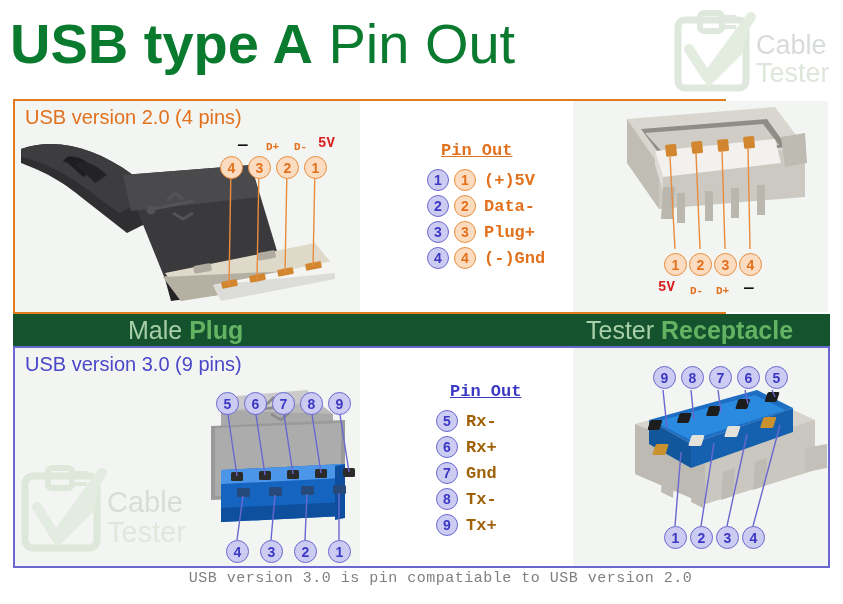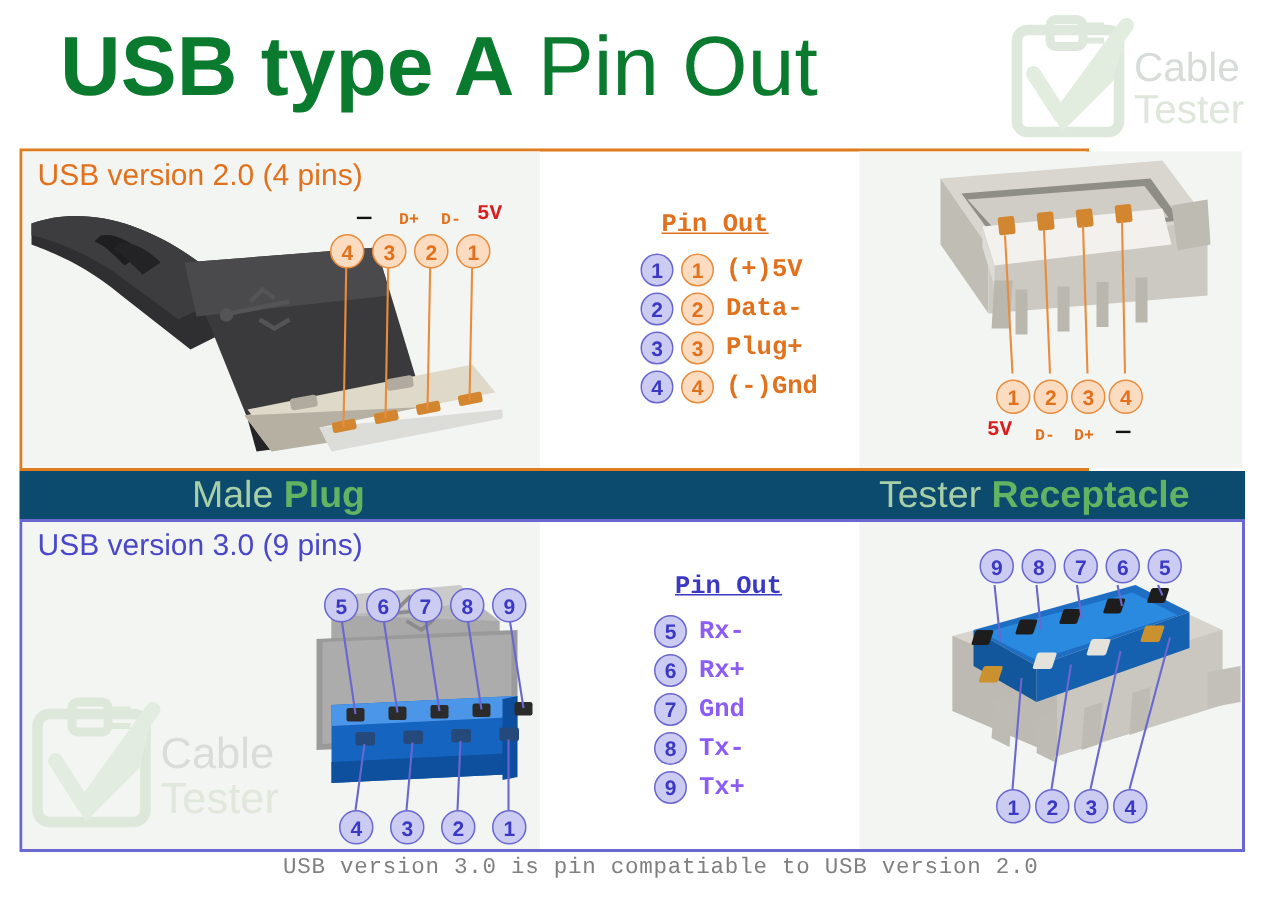--- a/index.html
+++ b/index.html
@@ -13,21 +13,21 @@
     position: relative;
   }
 
   
   #header {
     position: absolute; left: 0; top: 0; width: 843px; height: 92px;
   }
   #page-title {
     position: absolute; left: 10px; top: 8px;
     font-size: 56px; line-height: 72px;
-    color: #0a7a2f; white-space: nowrap; margin-left: 30px;
+    color: #0a7a2f; white-space: nowrap;
   }
   #page-title .t-bold { font-weight: bold; }
   #page-title .t-light { font-weight: normal; }
 
   
   .logo { position: absolute; }
   .logo svg { display: block; }
   #header-logo { left: 672px; top: 6px; }
 
   
@@ -58,21 +58,21 @@
   .panel-heading {
     position: absolute; left: 10px; top: 5px;
     font-size: 20px; white-space: nowrap;
   }
   #usb2-heading { color: #e2711d; }
   #usb3-heading { color: #4a47c8; }
 
   
   #label-strip {
     position: absolute; left: 13px; top: 314px; width: 817px; height: 32px;
-    background: #0c4a6e;
+    background: #14532d;
     text-decoration: underline;
   }
   .strip-label {
     position: absolute; top: 0px;
     font-size: 25px; line-height: 32px; white-space: nowrap;
   }
   .strip-label .lt-light { color: #a8d0a8; font-weight: normal; }
   .strip-label .lt-bold  { color: #63b363; font-weight: bold; }
   #label-male   { left: 115px; }
   #label-female { left: 573px; }
@@ -104,21 +104,21 @@
 
   .pin-row {
     display: flex; align-items: center;
     height: 26px; white-space: nowrap;
   }
   .pin-label {
     font-size: 17px; font-weight: bold; letter-spacing: 0px;
     margin-left: 8px;
   }
   #pinout-usb2 .pin-label { color: #e2711d; }
-  #pinout-usb3 .pin-label { color: #8b5cf6; }
+  #pinout-usb3 .pin-label { color: #a16207; }
 
   
   .pin-circle {
     display: inline-flex; align-items: center; justify-content: center;
     width: 22px; height: 22px; border-radius: 50%;
     font-family: "Liberation Sans", sans-serif;
     font-size: 14px; font-weight: bold; line-height: 1;
     flex: none;
   }
   .pin-circle.blue {

